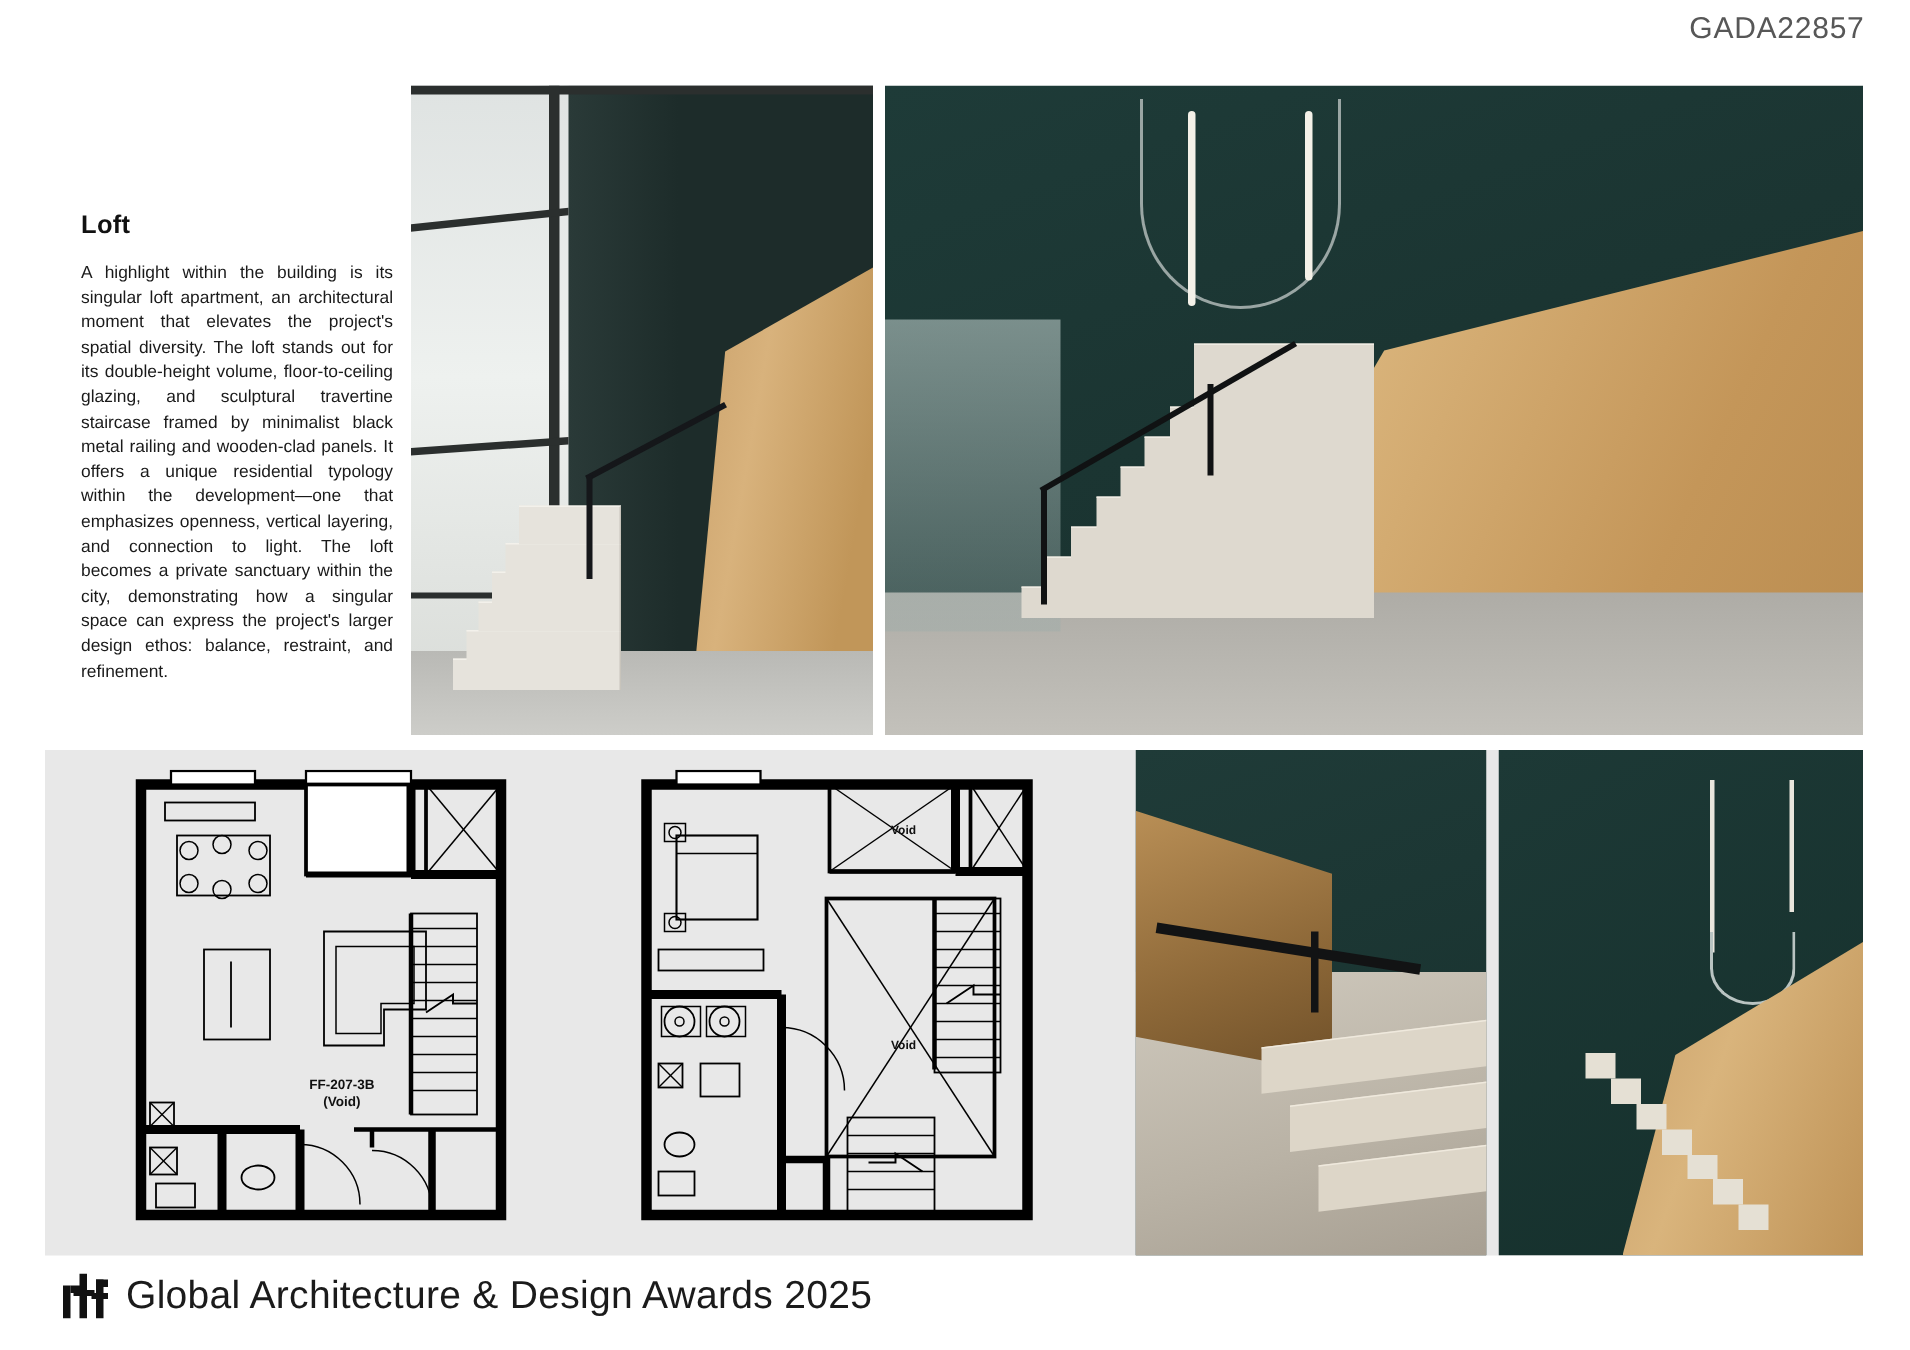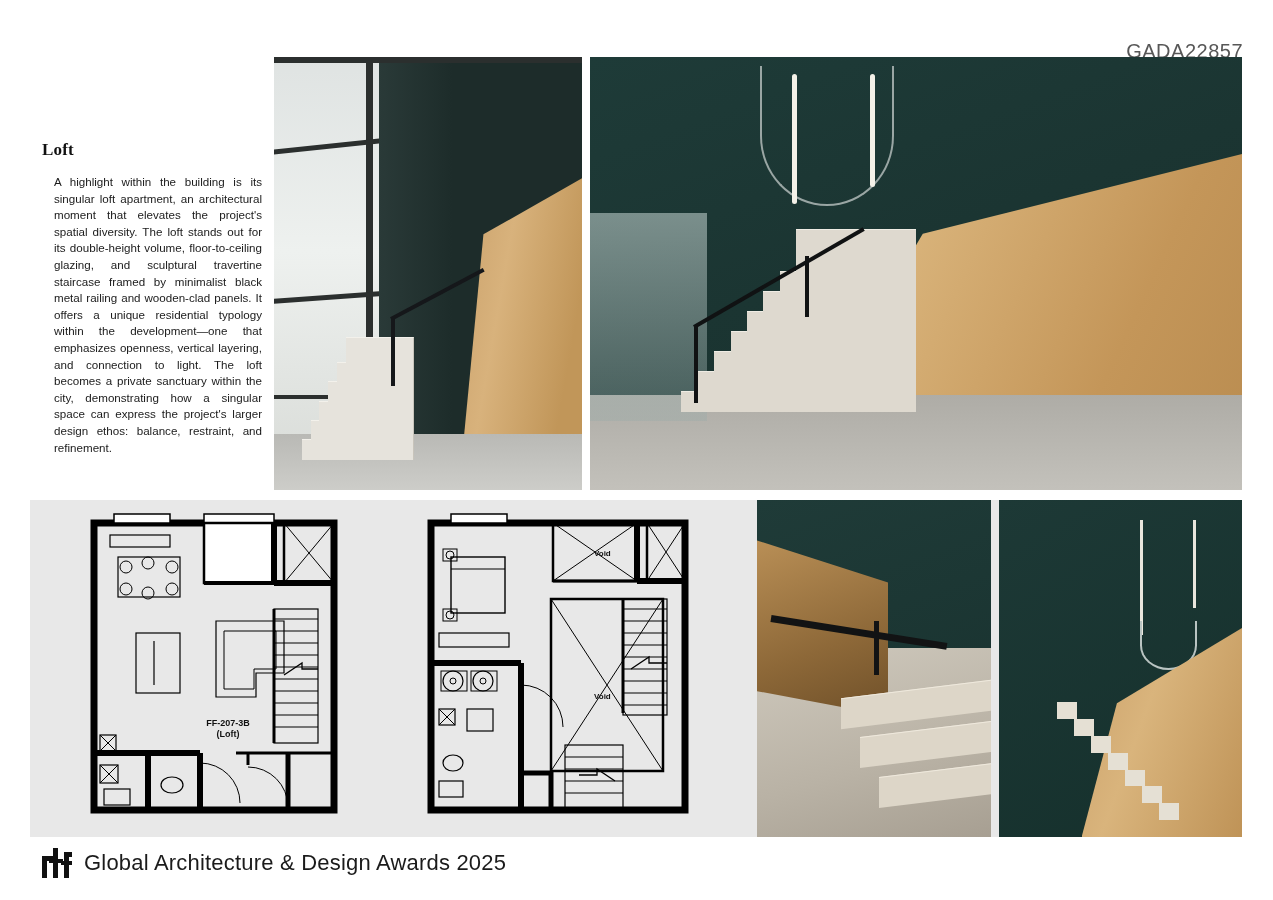--- a/index.html
+++ b/index.html
@@ -11,42 +11,41 @@
     width: 1273px;
     height: 900px;
     position: relative;
     font-family: "Liberation Sans", sans-serif;
     overflow: hidden;
   }
 
   
   .ref-code {
     position: absolute;
-    top: 40px;
+    top: 8px;
     right: 30px;
     font-size: 20px;
     letter-spacing: 0.5px;
     color: #575757;
     font-family: "Liberation Sans", sans-serif;
   }
 
   
   .text-col {
     position: absolute;
     left: 42px;
     top: 140px;
     width: 232px;
   }
   .text-col h1 {
-    margin: 0 0 14px 0;
+    margin: 0 0 14px 12px;
     font-size: 17px;
     font-weight: bold;
     color: #111;
     letter-spacing: 0.2px;
-    font-family: Liberation Serif, serif;
   }
   .text-col p {
     margin: 12px;
     font-size: 11.6px;
     line-height: 16.6px;
     color: #1a1a1a;
     text-align: justify;
   }
 
   
@@ -126,21 +125,21 @@
     display: flex;
     align-items: center;
     gap: 10px;
   }
   .footer-logo {
     width: 32px;
     height: 30px;
     position: relative;
   }
   .footer-title {
-    font-size: 22px;
+    font-size: 26px;
     color: #1b1b1b;
     letter-spacing: 0.2px;
     font-family: "Liberation Sans", sans-serif;
   }
 
   
   .p1-bg {
     position: absolute; inset: 0;
     background: linear-gradient(90deg, #c9cbc9 0%, #d3d4d0 18%, #e2e3df 26%, #2a3a38 34%, #1d2c2a 58%, #1d2c2a 100%);
   }
@@ -347,21 +346,21 @@
       <line x1="112" y1="244" x2="112" y2="252" stroke-width="3"></line>
       <path d="M160 254 A40 40 0 0 1 200 294" stroke-width="1"></path>
       <line x1="160" y1="240" x2="160" y2="252" stroke-width="3"></line>
       <line x1="148" y1="240" x2="246" y2="240" stroke-width="3"></line>
       <line x1="200" y1="240" x2="200" y2="297" stroke-width="5"></line>
     </g>
   </svg>
 </div>
 <div class="plan-label" id="plan-1-label">
   <div>FF-207-3B</div>
-  <div>(Loft)</div>
+  <div>(Void)</div>
 </div>
 
 <div class="plan" id="plan-2">
   <svg width="272" height="307" viewBox="0 0 272 307" xmlns="http://www.w3.org/2000/svg">
     <g fill="none" stroke="#000">
       <rect x="6" y="10" width="254" height="287" stroke-width="7"></rect>
       <rect x="26" y="1" width="56" height="9" fill="#fff" stroke-width="1.5"></rect>
 
       <rect x="128" y="10" width="84" height="58" stroke-width="2.5"></rect>
       <line x1="128" y1="10" x2="212" y2="68" stroke-width="1"></line>

